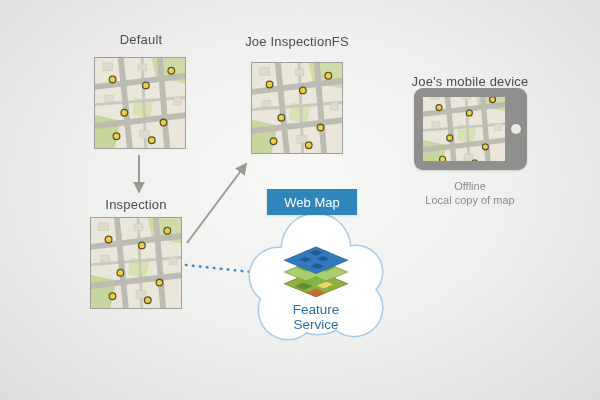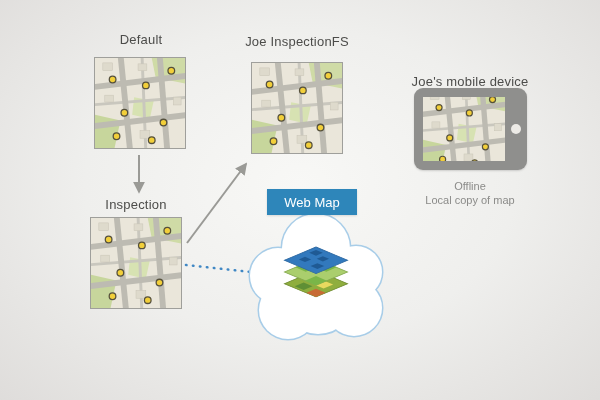--- a/index.html
+++ b/index.html
@@ -270,14 +270,15 @@
       <g transform="translate(35,20) scale(1,0.42) rotate(45)">
         <rect x="-23" y="-23" width="46" height="46" fill="#3279bd" stroke="#2a66a0" stroke-width="1.5"></rect>
         <rect x="-18" y="-18" width="10" height="10" fill="#1f5a94"></rect>
         <rect x="-2" y="-12" width="9" height="9" fill="#1f5a94"></rect>
         <rect x="6" y="4" width="10" height="10" fill="#1f5a94"></rect>
         <rect x="-14" y="2" width="9" height="9" fill="#1f5a94"></rect>
       </g>
     </svg>
   </div>
 
+  <div id="feature-service-label">Feature Service</div>
 
 </div>
 
 </body></html>

